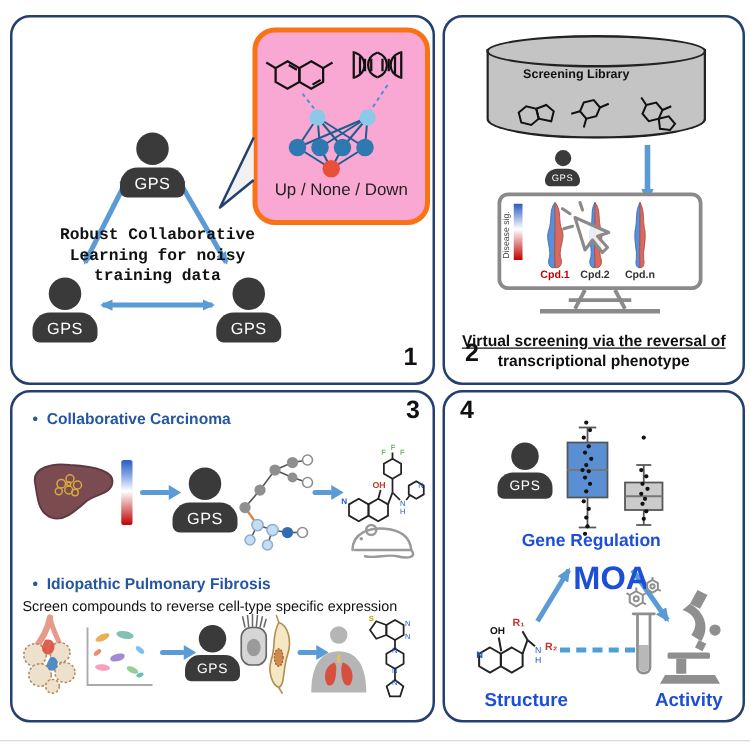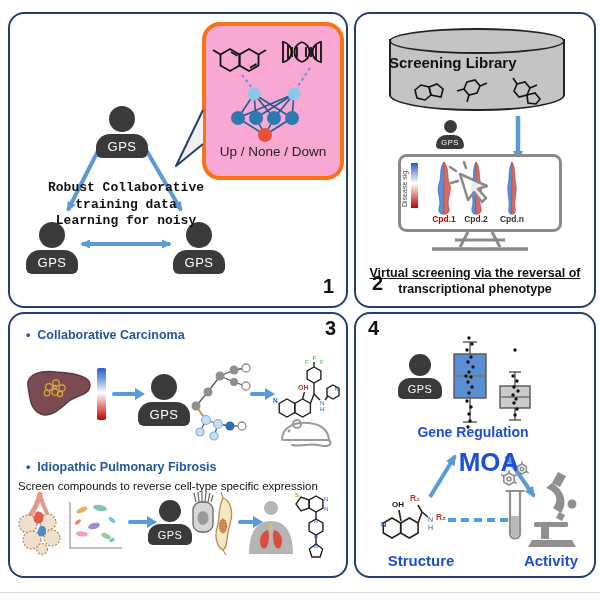--- a/index.html
+++ b/index.html
@@ -57,22 +57,22 @@
       <div class="gps-head"></div>
       <div class="gps-body">GPS</div>
     </div>
     <div class="gps gps-lg" style="left:163px;top:208px;">
       <div class="gps-head"></div>
       <div class="gps-body">GPS</div>
     </div>
 
     <div class="ctext" style="left:26px;top:166px;width:180px;">
       <div>Robust Collaborative</div>
+      <div>Learning for noisy</div>
       <div>training data</div>
-      <div>Learning for noisy</div>
     </div>
 
     <div class="bubble" style="left:192px;top:8px;width:134px;height:150px;">
       <svg style="position:absolute;left:0;top:6px;" width="134" height="112" viewBox="0 0 134 112">
 
         <g stroke="#111" stroke-width="1.8" fill="none">
           <polygon points="24,17 33.5,22.5 33.5,33.5 24,39 14.5,33.5 14.5,22.5"></polygon>
           <polygon points="43,17 52.5,22.5 52.5,33.5 43,39 33.5,33.5 33.5,22.5"></polygon>
           <line x1="14.5" y1="22.5" x2="7" y2="18"></line>
           <line x1="52.5" y1="22.5" x2="60" y2="18"></line>
@@ -131,21 +131,21 @@
     </svg>
 
     <div class="pnum" style="right:12px;bottom:8px;">1</div>
   </div>
 
   <div class="panel" style="left:354px;top:12px;width:238px;height:292px;">
 
     <div class="abs" style="left:33px;top:14px;width:176px;height:86px;">
       <div class="abs" style="left:0;top:11px;width:172px;height:70px;background:#c4c4c4;border-left:2px solid #222;border-right:2px solid #222;border-bottom:2px solid #222;border-radius:0 0 86px 86px/0 0 16px 16px;"></div>
       <div class="abs" style="left:0;top:0;width:172px;height:22px;background:#c4c4c4;border:2px solid #222;border-radius:50%;"></div>
-      <div class="abs" style="left:0;top:26px;width:144px;font-weight:bold;font-size:15px;color:#111;">Screening Library</div>
+      <div class="abs" style="left:0;top:26px;width:144px;text-align:center;font-weight:bold;font-size:10px;color:#111;">Screening Library</div>
       <svg class="abs" style="left:16px;top:46px;" width="144" height="32">
         <g stroke="#111" stroke-width="1.6" fill="none">
           <polygon points="10,16 16,11 24,13 26,21 20,26 12,24"></polygon>
           <polygon points="24,13 32,10 38,15 36,23 26,21"></polygon>
           <polygon points="62,8 70,6 75,12 72,19 64,21 59,15"></polygon>
           <line x1="59" y1="15" x2="52" y2="17"></line>
             <line x1="75" y1="12" x2="82" y2="9"></line>
           <line x1="64" y1="21" x2="62" y2="28"></line>
           <polygon points="112,10 120,8 125,14 122,21 114,23 109,17"></polygon>
           <polygon points="122,21 130,19 135,25 131,30 123,29"></polygon>

